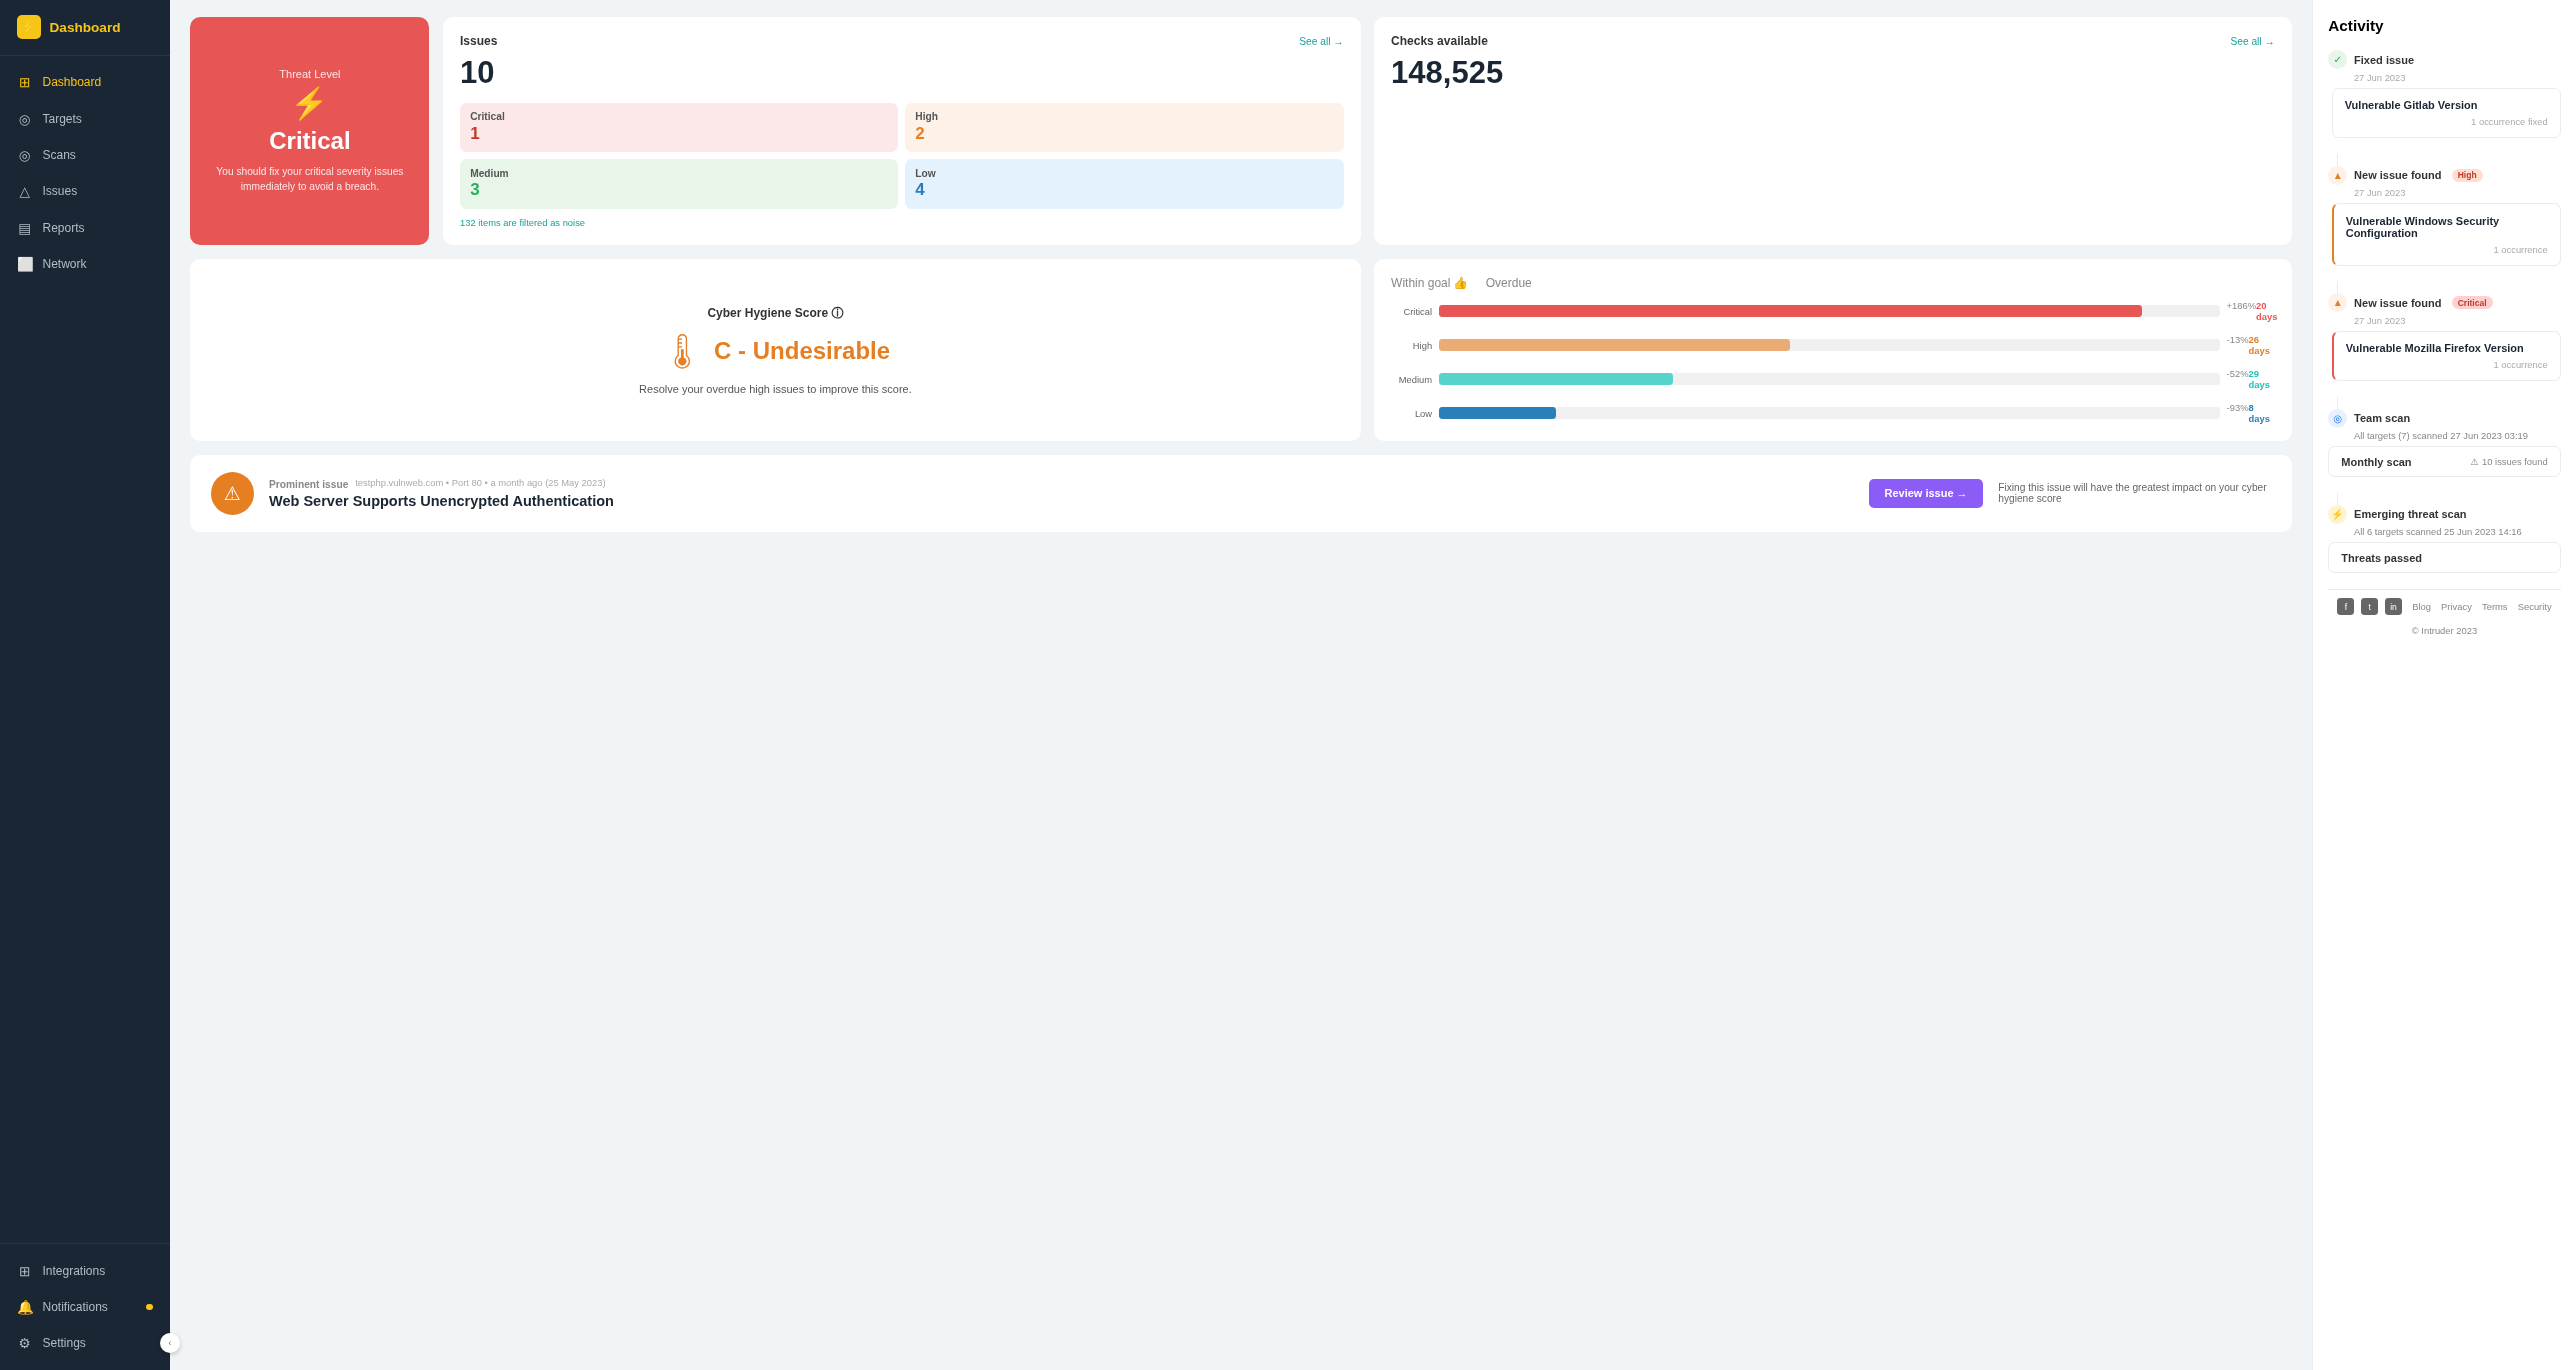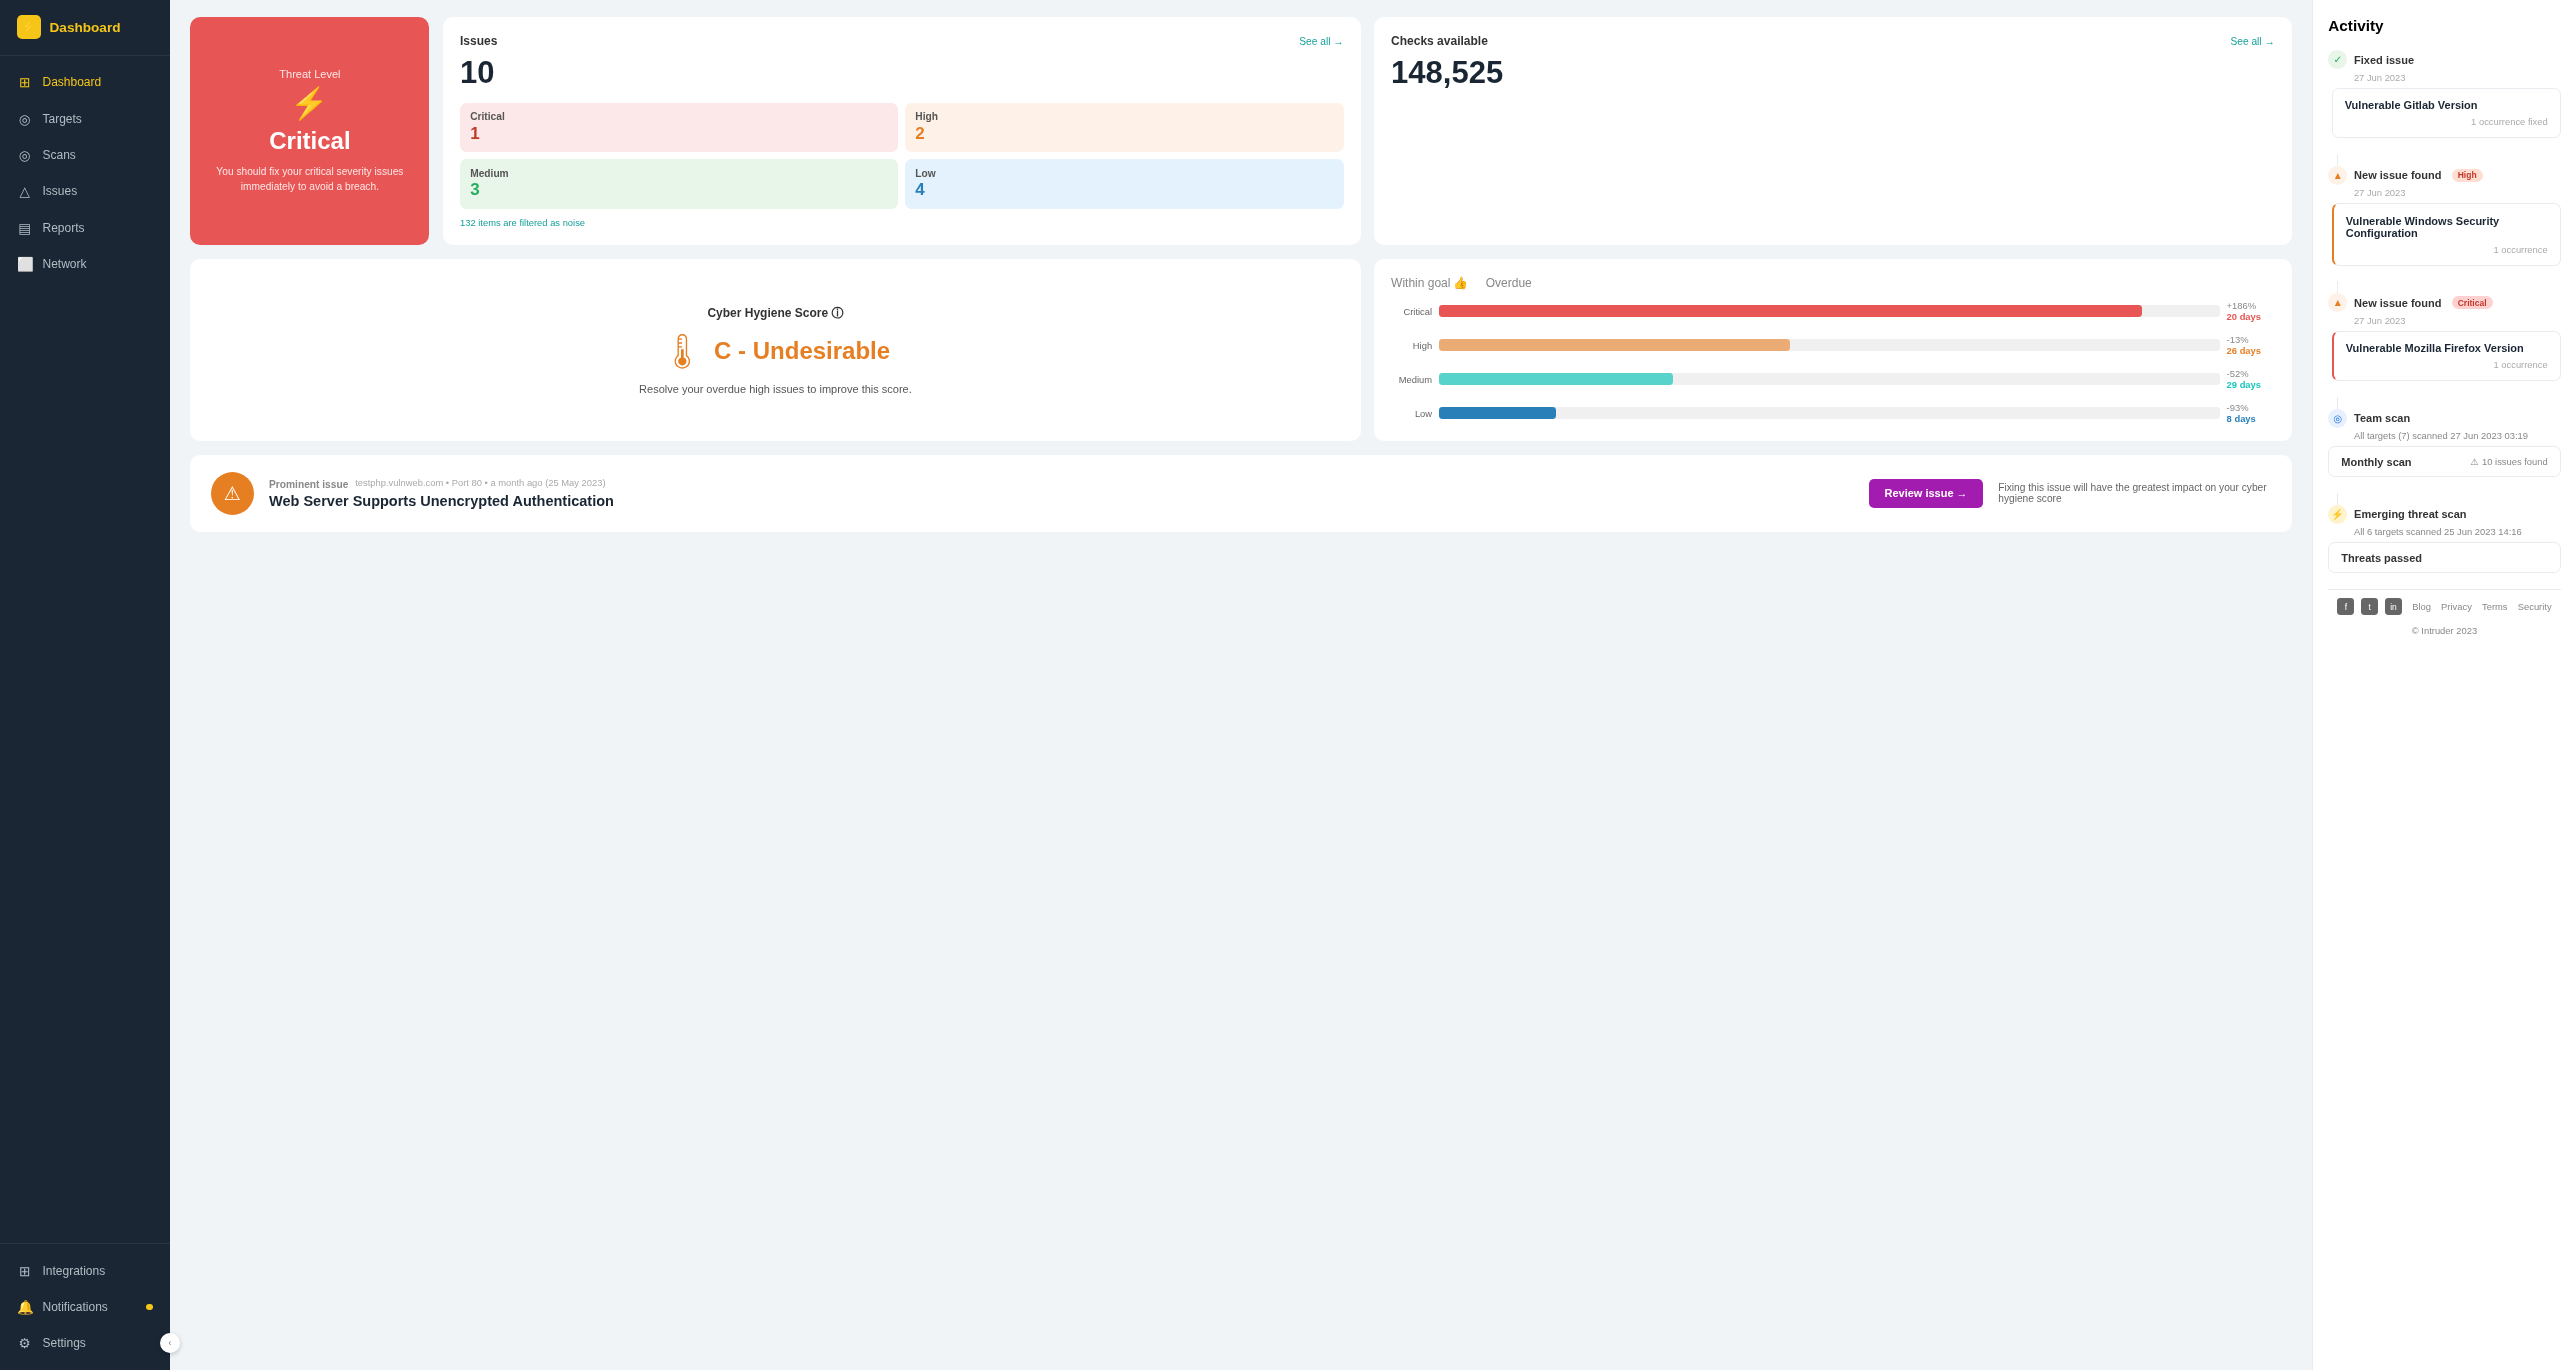--- a/index.html
+++ b/index.html
@@ -184,21 +184,21 @@
     .avg-time-subtitle { font-size: 12px; color: #888; display: flex; gap: 17px; margin-bottom: 10.2px; }
     .avg-time-rows { display: flex; flex-direction: column; gap: 12px; }
     .avg-row { display: flex; align-items: center; gap: 6.8px; }
     .avg-row-label { font-size: 9.4px; color: #666; width: 41px; text-align: right; }
     .avg-bar-container { flex: 1; position: relative; height: 12px; background: #f0f0f0; border-radius: 3.4px; overflow: visible; }
     .avg-bar { height: 100%; border-radius: 3.4px; }
     .avg-bar.critical { background: #e85555; }
     .avg-bar.high { background: #e67e22; opacity: 0.6; }
     .avg-bar.medium { background: #17c6bb; opacity: 0.7; }
     .avg-bar.low { background: #2980b9; }
-    .avg-row-info { font-size: 8.5px; color: #888; display: flex; flex-direction: column; align-items: flex-start; width: 48px; }
+    .avg-row-info { font-size: 8.5px; color: #888; display: flex; flex-direction: row; align-items: flex-start; width: 48px; }
     .avg-row-info .pct { font-size: 9.4px; }
     .avg-row-info .days { color: #e85555; font-weight: 600; font-size: 9.4px; }
 
     
     .prominent-card {
       background: #fff;
       border-radius: 10.2px;
       padding: 17px 20.4px;
       grid-row: 3;
       grid-column: 1 / 4;
@@ -213,21 +213,21 @@
       display: flex; align-items: center; justify-content: center;
       font-size: 19px;
       color: #fff;
       flex-shrink: 0;
     }
     .prominent-info { flex: 1; }
     .prominent-label { font-size: 10.2px; font-weight: 600; color: #888; }
     .prominent-meta { font-size: 9.4px; color: #aaa; margin-bottom: 3.4px; }
     .prominent-title { font-size: 14.5px; font-weight: 700; color: #1a2633; margin-top: 1.7px; }
     .review-btn {
-      background: #a21caf;
+      background: #8b5cf6;
       color: #fff;
       border: none;
       border-radius: 5.1px;
       padding: 8.5px 15.3px;
       font-size: 11px;
       font-weight: 600;
       cursor: pointer;
       display: flex; align-items: center; gap: 5.1px;
       white-space: nowrap;
     }

